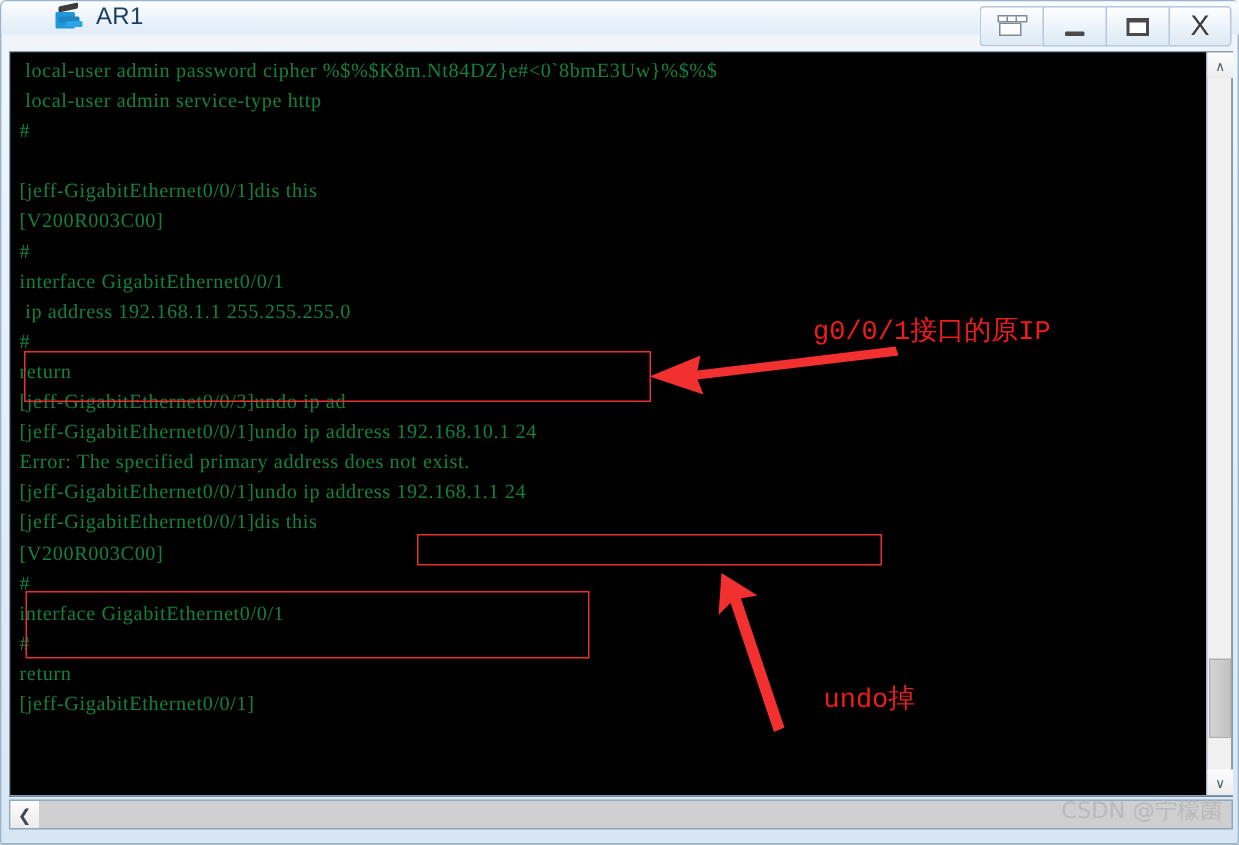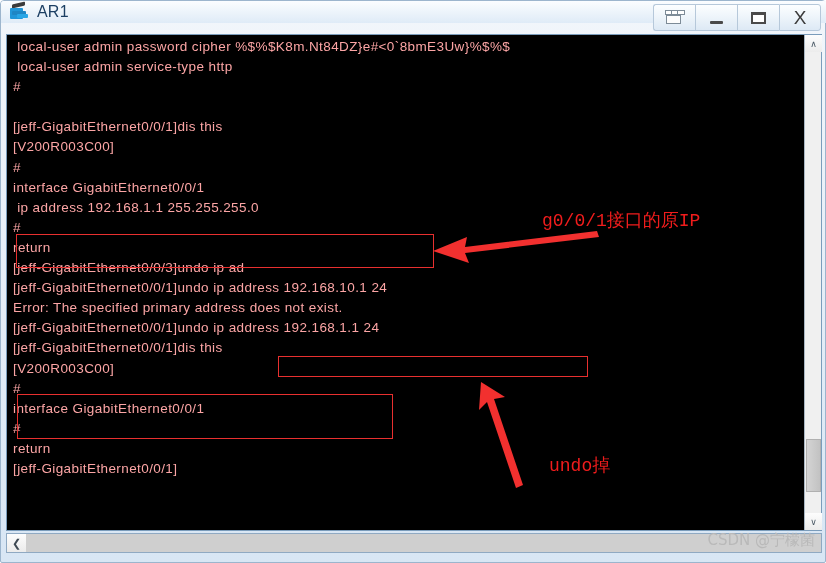--- a/index.html
+++ b/index.html
@@ -30,20 +30,21 @@
   .titlebar {
     position: absolute;
     left: 0; top: 0;
     width: 826px;
     height: 22px;
     box-sizing: border-box;
     display: flex;
     align-items: center;
     background: linear-gradient(to bottom, #fbfdff 0%, #eef5fb 45%, #dfebf7 100%);
     border-radius: 3px 3px 0 0;
+    padding-left: 27px;
   }
   .app-icon {
     width: 22px; height: 22px;
     margin-left: 7px;
     position: relative;
     flex: 0 0 auto;
   }
   .app-icon .bar-top {
     position: absolute;
     left: 4px; top: 2px;
@@ -162,24 +163,24 @@
     position: absolute;
     left: 0; top: 0;
     width: 798px;
     height: 495px;
     overflow: hidden;
     background: #000000;
     padding: 2px 0 0 6px;
     box-sizing: border-box;
   }
   .term-line {
-    font-family: Liberation Sans, sans-serif;
+    font-family: Liberation Serif, serif;
     font-size: 13.5px;
     line-height: 20.1px;
-    color: #fca5a5;
+    color: #15803d;
     white-space: pre;
     height: 20.1px;
     letter-spacing: 0.4px;
   }
 
   
   .vscroll {
     position: absolute;
     right: 0; top: 0;
     width: 17px;

